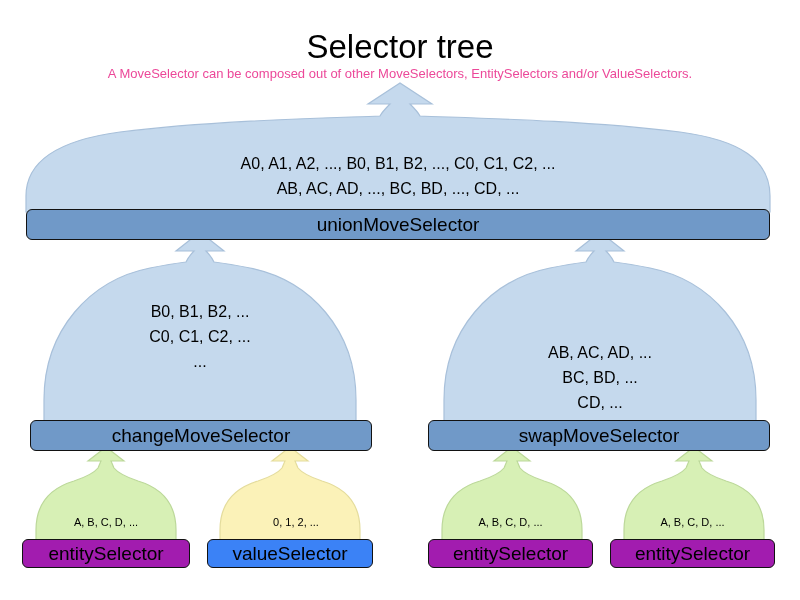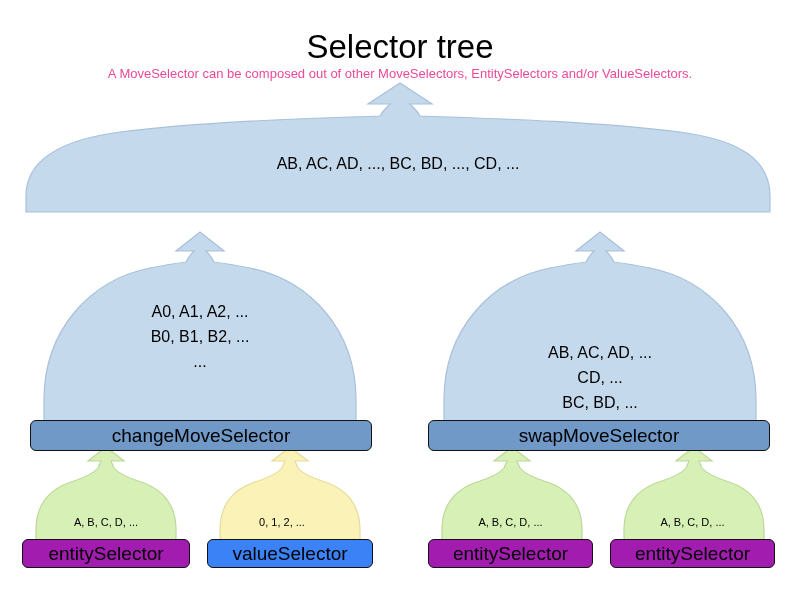--- a/index.html
+++ b/index.html
@@ -166,52 +166,56 @@
          L 699 461
          C 700 463 701 466 702 468
          C 706 473 714 477 726 481
          C 746 487 764 500 764 530
          L 764 545
          Z" fill="#d7f0b5" stroke="#bcd89a" stroke-width="1.2"></path>
 
   </svg>
 
   <div class="content-text" style="left:26px;top:151px;width:744px;">
+    <div>A0, A1, A2, ..., B0, B1, B2, ..., C0, C1, C2, ...</div>
     <div>AB, AC, AD, ..., BC, BD, ..., CD, ...</div>
   </div>
 
   <div class="content-text" style="left:44px;top:299px;width:312px;">
-    <div>A0, A1, A2, ...</div>
     <div>B0, B1, B2, ...</div>
+    <div>C0, C1, C2, ...</div>
     <div>...</div>
   </div>
 
   <div class="content-text" style="left:444px;top:299px;width:312px;margin-top:41px;">
     <div>AB, AC, AD, ...</div>
+    <div>BC, BD, ...</div>
     <div>CD, ...</div>
-    <div>BC, BD, ...</div>
     <div>...</div>
   </div>
 
   <div class="content-text small" style="left:22px;top:510px;width:168px;">
     <div>A, B, C, D, ...</div>
   </div>
 
-  <div class="content-text small" style="left:199px;top:510px;width:166px;">
+  <div class="content-text small" style="left:213px;top:510px;width:166px;">
     <div>0, 1, 2, ...</div>
   </div>
 
   <div class="content-text small" style="left:428px;top:510px;width:165px;">
     <div>A, B, C, D, ...</div>
   </div>
 
   <div class="content-text small" style="left:610px;top:510px;width:165px;">
     <div>A, B, C, D, ...</div>
   </div>
 
+  <div class="node-label bar-blue" style="left:26px;top:209px;width:744px;height:31px;">
+    <span>unionMoveSelector</span>
+  </div>
 
   <div class="node-label bar-blue" style="left:428px;top:420px;width:342px;height:31px;">
     <span>swapMoveSelector</span>
   </div>
 
   <div class="node-label bar-blue" style="left:30px;top:420px;width:342px;height:31px;">
     <span>changeMoveSelector</span>
   </div>
 
   <div class="node-label bar-green" style="left:22px;top:539px;width:168px;height:29px;">

